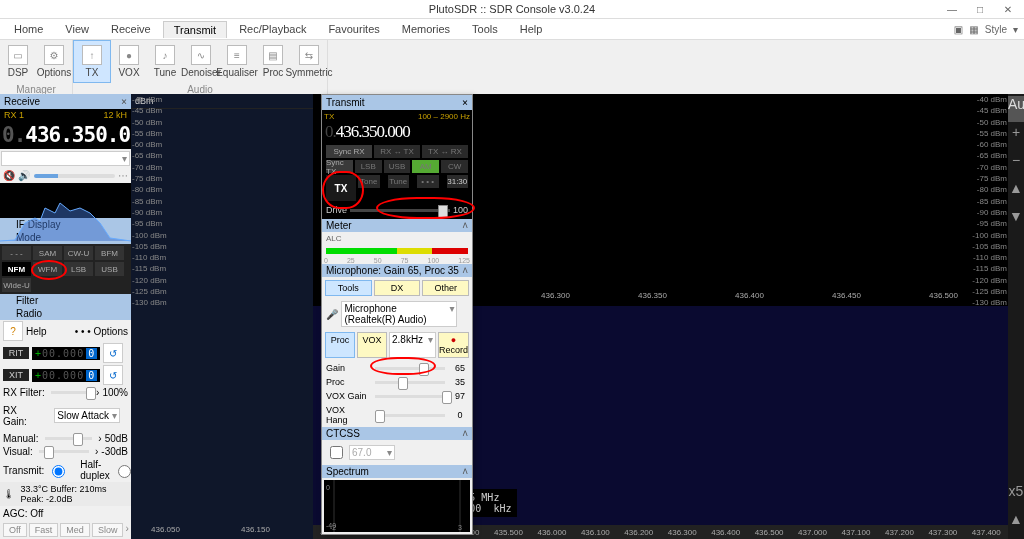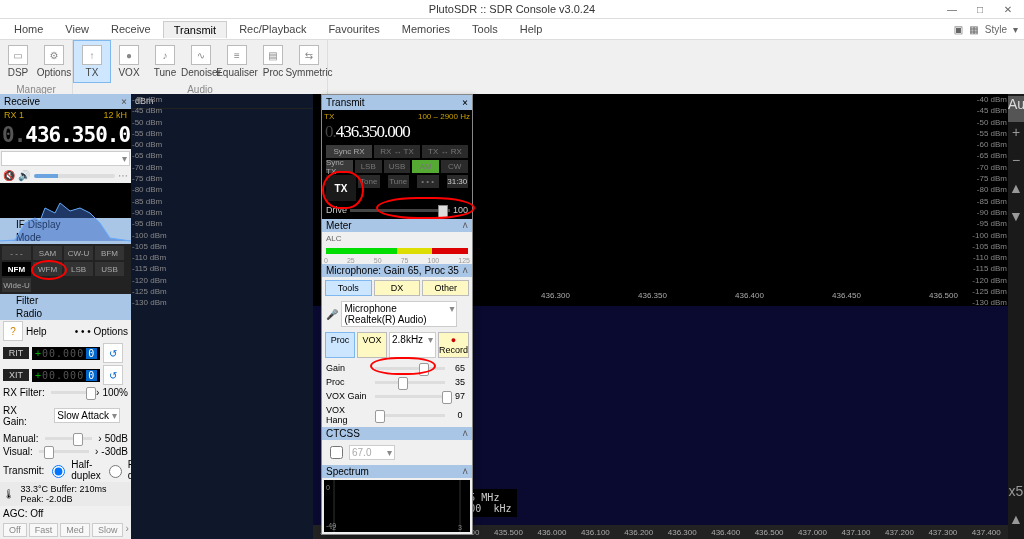--- a/index.html
+++ b/index.html
@@ -34,21 +34,21 @@
   .sechdr{background:#aac6e6;padding:1px 16px;font-size:10px;font-weight:500}
   .modegrid{display:flex;flex-wrap:wrap;background:#222;padding:2px;gap:2px}
   .mbtn{width:29px;height:14px;background:#333;color:#aaa;font-size:8px;display:flex;align-items:center;justify-content:center;cursor:pointer}
   .mbtn.on{background:#000;color:#fff;font-weight:bold}
   .hicirc{position:absolute;border:2px solid red;border-radius:50%;pointer-events:none}
   .row{display:flex;align-items:center;gap:3px;padding:1px 3px}
   .tinydsp{background:#000;color:#fff;font-family:monospace;font-size:10px;padding:1px 3px;display:inline-flex;align-items:center;letter-spacing:1px}
   .tinydsp .pm{color:#0a0}
   .pmlbl{background:#222;color:#ccc;padding:1px 4px;font-size:9px;width:18px;text-align:center}
   .icbtn{width:18px;height:18px;border:1px solid #ccc;background:#fff;display:flex;align-items:center;justify-content:center;font-size:10px;color:#d08000;cursor:pointer}
-  .chk{display:flex;align-items:center;gap:3px;font-size:10px}
+  .chk{display:flex;align-items:center;gap:12px;font-size:10px}
   .hslider{flex:1;height:3px;background:#ddd;position:relative;margin:0 3px}
   .hslider .th{position:absolute;top:-4px;width:8px;height:11px;background:#fff;border:1px solid #999;border-radius:2px}
   .status{background:#eaeaea;padding:2px 3px;font-size:9px;display:flex;align-items:center;gap:6px}
   .agcrow{display:flex;gap:2px;padding:2px 3px}
   .agcbtn{padding:1px 5px;border:1px solid #ccc;background:#f8f8f8;font-size:9px;color:#888}
   
   .metercol{width:182px;background:#0f172a;position:relative}
   .dbmhdr{color:#ccc;font-size:9px;padding:2px 4px;border-bottom:1px solid #222}
   .analog{height:80px;position:relative}
   .analog svg{position:absolute;inset:0}
@@ -313,20 +313,24 @@
         <div>-90 dBm</div>
         <div>-95 dBm</div>
         <div>-100 dBm</div>
         <div>-105 dBm</div>
         <div>-110 dBm</div>
         <div>-115 dBm</div>
         <div>-120 dBm</div>
         <div>-125 dBm</div>
         <div>-130 dBm</div>
       </div>
+    <div class="ruler">
+      <span style="position:absolute;left:20px">436.050</span>
+      <span style="position:absolute;left:110px">436.150</span>
+    </div>
   </div>
 
   <div class="maindisp">
     <div class="greenzone" style="left:103px;width:28px">
         <div class="top"></div>
       </div>
     <div class="dbright" id="dblabels-right">
         <div>-40 dBm</div>
         <div>-45 dBm</div>
         <div>-50 dBm</div>

